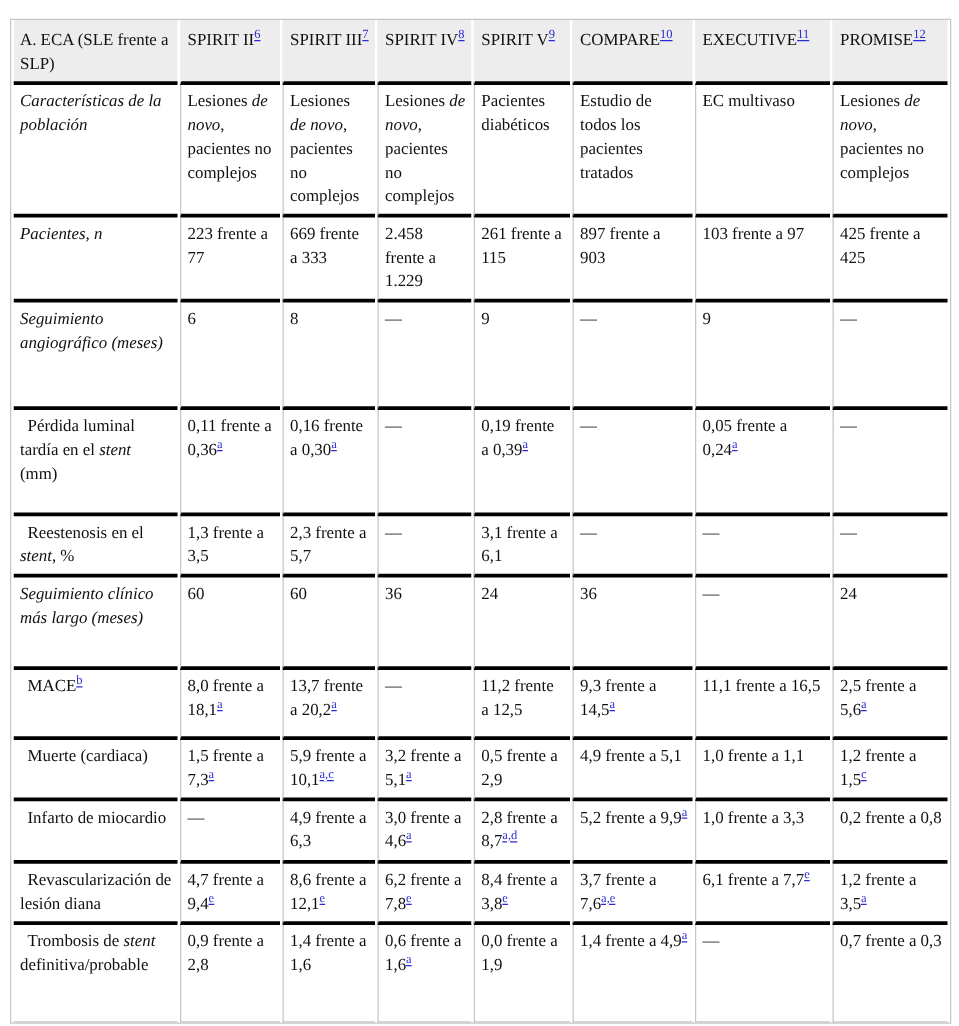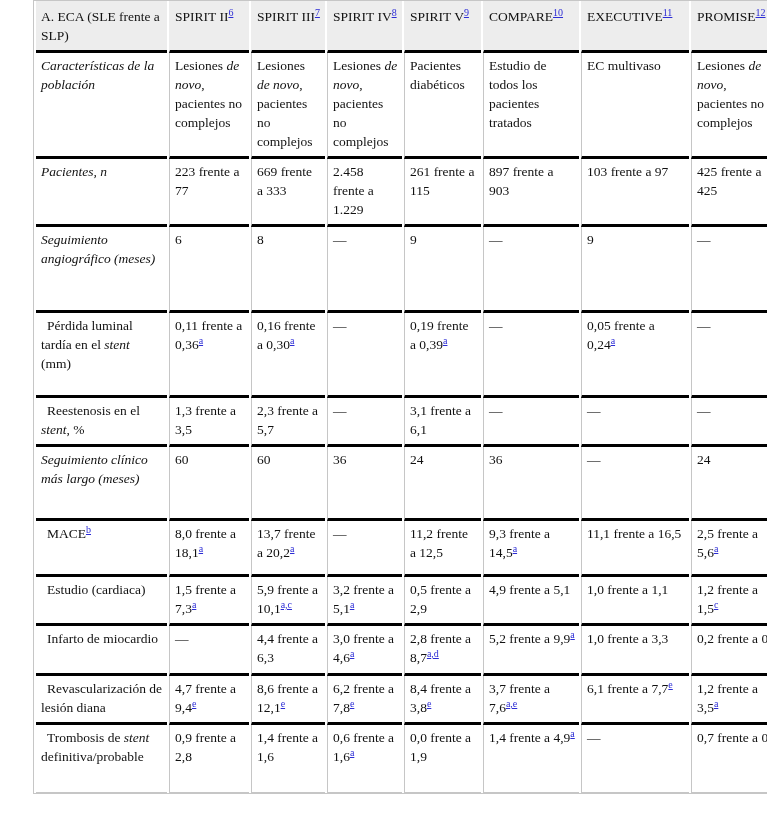--- a/index.html
+++ b/index.html
@@ -6,21 +6,21 @@
     --link:#2b2bd5; --header-bg:#ededed; --rule-dark:#000000;
     --rule-light:#c6c6c6; --text:#111111; --page-bg:#ffffff;
   }
   *{margin:0;box-sizing:content-box;}
   html,body{background:var(--page-bg);}
   body{
     width:767px;height:821px;overflow:hidden;
     font-family:"Liberation Serif","DejaVu Serif",serif;
     font-size:13.5px;line-height:19px;color:var(--text);
   }
-  .page{padding:0 8px 0 8px;margin-left:25px;}
+  .page{padding:15px 8px 0 8px;}
   table{
     border-collapse:separate;border-spacing:2px 0;
     table-layout:fixed;width:751px;
     border:1px solid var(--rule-light);
   }
   th,td{
     vertical-align:top;text-align:left;font-weight:normal;
     padding:3px 4px 5px 5px;
     border-bottom:3px solid var(--rule-dark);
     overflow:hidden;
@@ -133,50 +133,50 @@
           <td class="rowlabel indent">MACE<sup class="ref">b</sup></td>
           <td>8,0 frente a 18,1<sup class="ref">a</sup></td>
           <td>13,7 frente a 20,2<sup class="ref">a</sup></td>
           <td>—</td>
           <td>11,2 frente a 12,5</td>
           <td>9,3 frente a 14,5<sup class="ref">a</sup></td>
           <td>11,1 frente a 16,5</td>
           <td>2,5 frente a 5,6<sup class="ref">a</sup></td>
         </tr>
         <tr style="height: 49px;">
-          <td class="rowlabel indent">Estudio (cardiaca)</td>
+          <td class="rowlabel indent">Muerte (cardiaca)</td>
           <td>1,5 frente a 7,3<sup class="ref">a</sup></td>
           <td>5,9 frente a 10,1<sup class="ref">a,c</sup></td>
           <td>3,2 frente a 5,1<sup class="ref">a</sup></td>
           <td>0,5 frente a 2,9</td>
           <td>4,9 frente a 5,1</td>
           <td>1,0 frente a 1,1</td>
           <td>1,2 frente a 1,5<sup class="ref">c</sup></td>
         </tr>
         <tr style="height: 50px;">
           <td class="rowlabel indent">Infarto de miocardio</td>
           <td>—</td>
-          <td>4,4 frente a 6,3</td>
+          <td>4,9 frente a 6,3</td>
           <td>3,0 frente a 4,6<sup class="ref">a</sup></td>
           <td>2,8 frente a 8,7<sup class="ref">a,d</sup></td>
           <td>5,2 frente a 9,9<sup class="ref">a</sup></td>
           <td>1,0 frente a 3,3</td>
           <td>0,2 frente a 0,8</td>
         </tr>
         <tr style="height: 49px;">
           <td class="rowlabel indent">Revascularización de lesión diana</td>
           <td>4,7 frente a 9,4<sup class="ref">e</sup></td>
           <td>8,6 frente a 12,1<sup class="ref">e</sup></td>
           <td>6,2 frente a 7,8<sup class="ref">e</sup></td>
           <td>8,4 frente a 3,8<sup class="ref">e</sup></td>
           <td>3,7 frente a 7,6<sup class="ref">a,e</sup></td>
           <td>6,1 frente a 7,7<sup class="ref">e</sup></td>
           <td>1,2 frente a 3,5<sup class="ref">a</sup></td>
         </tr>
-        <tr style="height: 68px;">
+        <tr style="height: 78px;">
           <td class="rowlabel indent">Trombosis de <i>stent</i> definitiva/probable</td>
           <td>0,9 frente a 2,8</td>
           <td>1,4 frente a 1,6</td>
           <td>0,6 frente a 1,6<sup class="ref">a</sup></td>
           <td>0,0 frente a 1,9</td>
           <td>1,4 frente a 4,9<sup class="ref">a</sup></td>
           <td>—</td>
           <td>0,7 frente a 0,3</td>
         </tr>
       </tbody>

